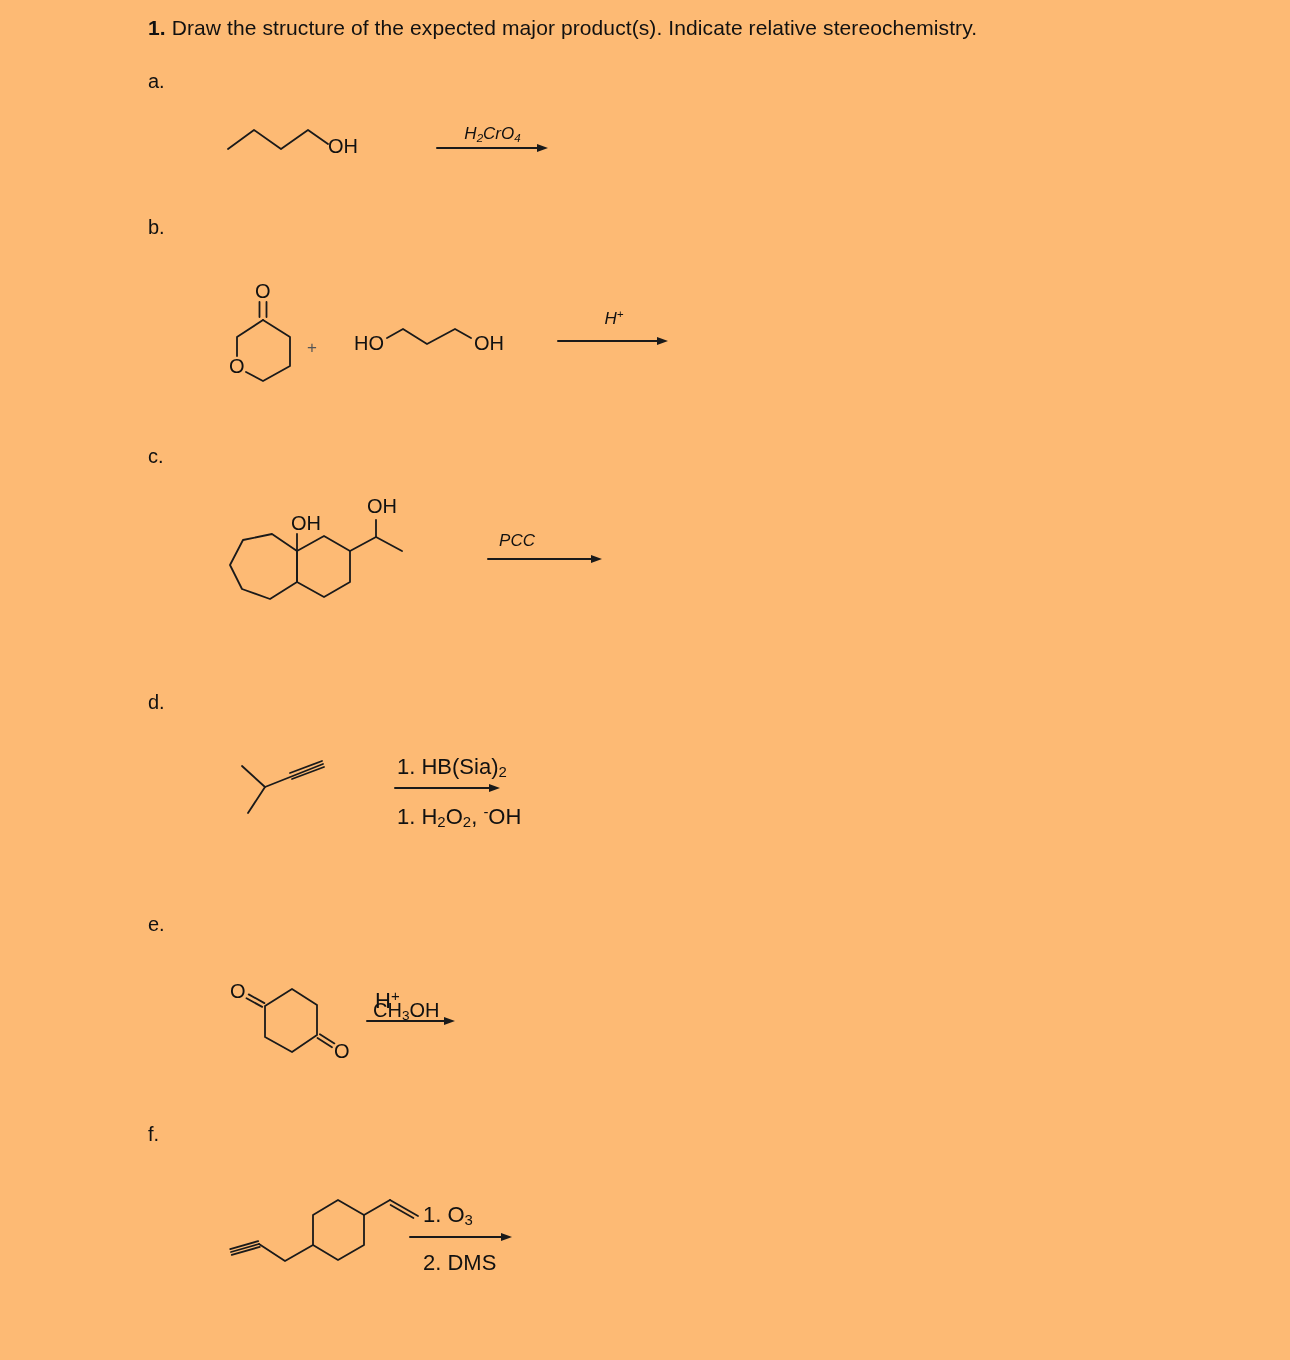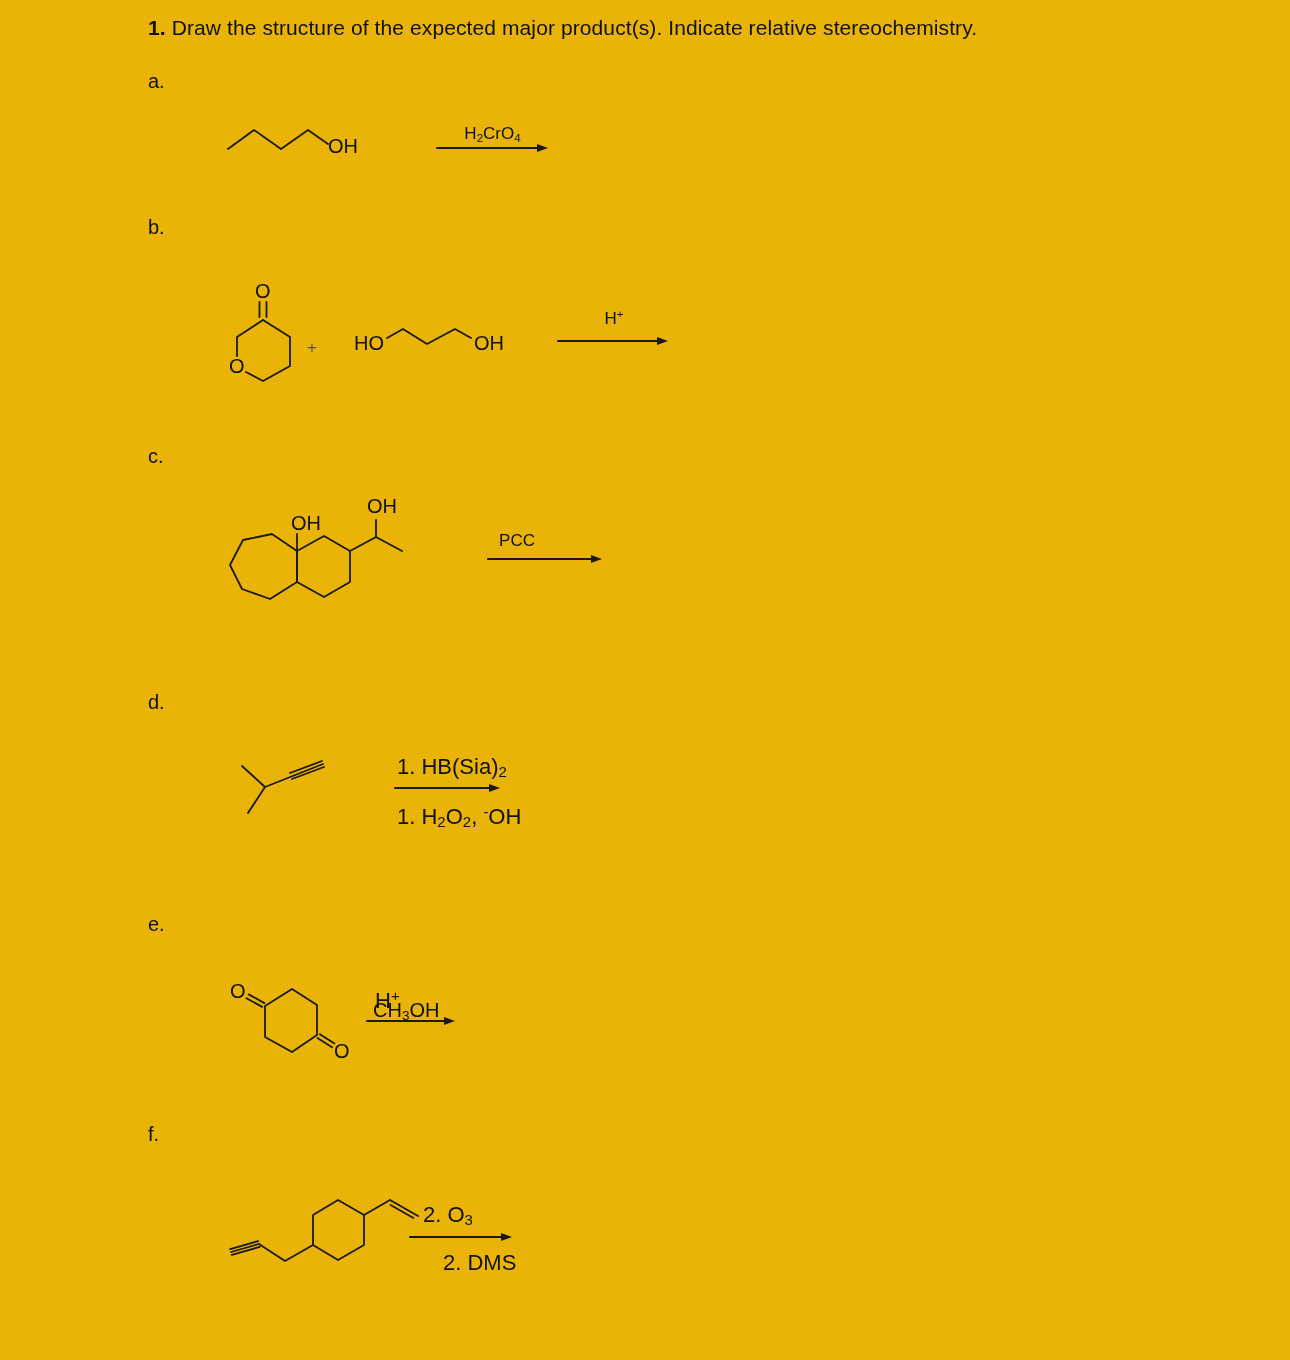--- a/index.html
+++ b/index.html
@@ -1,31 +1,31 @@
 <!DOCTYPE html>
 <html><head>
 <meta charset="utf-8">
 <style>
   * { margin:0; padding:0; box-sizing:border-box; }
   html,body { background:#ffffff; }
   .page {
-    position:relative; width:1290px; height:1360px; background:#eab308;
+    position:relative; width:1290px; height:1360px; background:#fdba74;
     font-family:"Liberation Sans","DejaVu Sans",sans-serif; color:#111111;
     overflow:hidden;
   }
   .abs { position:absolute; white-space:nowrap; }
   svg.bonds { position:absolute; left:0; top:0; }
   .title { font-size:21px; letter-spacing:0.1px; }
   .title .num { font-weight:bold; }
   .sec  { font-size:20px; }
   .atom { font-size:20px; }
   .plus { font-size:17px; color:#555555; }
   .rg-sm { font-size:17px; }
   .rg    { font-size:22px; }
-  .ctr { text-align:center; }
+  .ctr { text-align:center;font-style:italic; }
   sub { font-size:68%; vertical-align:-0.22em; line-height:0; }
   sup { font-size:68%; vertical-align:0.5em;  line-height:0; }
 </style>
 </head>
 <body>
 
 <div class="page">
 
   <svg class="bonds" width="1290" height="1360" viewBox="0 0 1290 1360" fill="none" stroke="#1a1a1a" stroke-width="1.8" stroke-linejoin="round" stroke-linecap="round">
     <defs>
@@ -128,16 +128,16 @@
   <div class="abs rg-sm ctr" style="left:460px; top:531px; width:114px;"><span>PCC</span></div>
 
   <div class="abs rg" style="left:397px; top:754px;"><span>1. HB(Sia)</span><sub>2</sub></div>
   <div class="abs rg" style="left:397px; top:804px;"><span>1. H</span><sub>2</sub><span>O</span><sub>2</sub><span>, </span><sup>-</sup><span>OH</span></div>
 
   <span class="abs atom" style="left:230px; top:980px;">O</span>
   <span class="abs atom" style="left:334px; top:1040px;">O</span>
   <div class="abs rg" style="left:375px; top:988px;"><span>H</span><sup>+</sup></div>
   <div class="abs atom" style="left:373px; top:999px;"><span>CH</span><sub>3</sub><span>OH</span></div>
 
-  <div class="abs rg" style="left:423px; top:1202px;"><span>2. O</span><sub>3</sub></div>
-  <div class="abs rg" style="left:423px; top:1250px;margin-left:20px;"><span>2. DMS</span></div>
+  <div class="abs rg" style="left:423px; top:1202px;"><span>1. O</span><sub>3</sub></div>
+  <div class="abs rg" style="left:423px; top:1250px;"><span>2. DMS</span></div>
 
 </div>
 
 </body></html>

